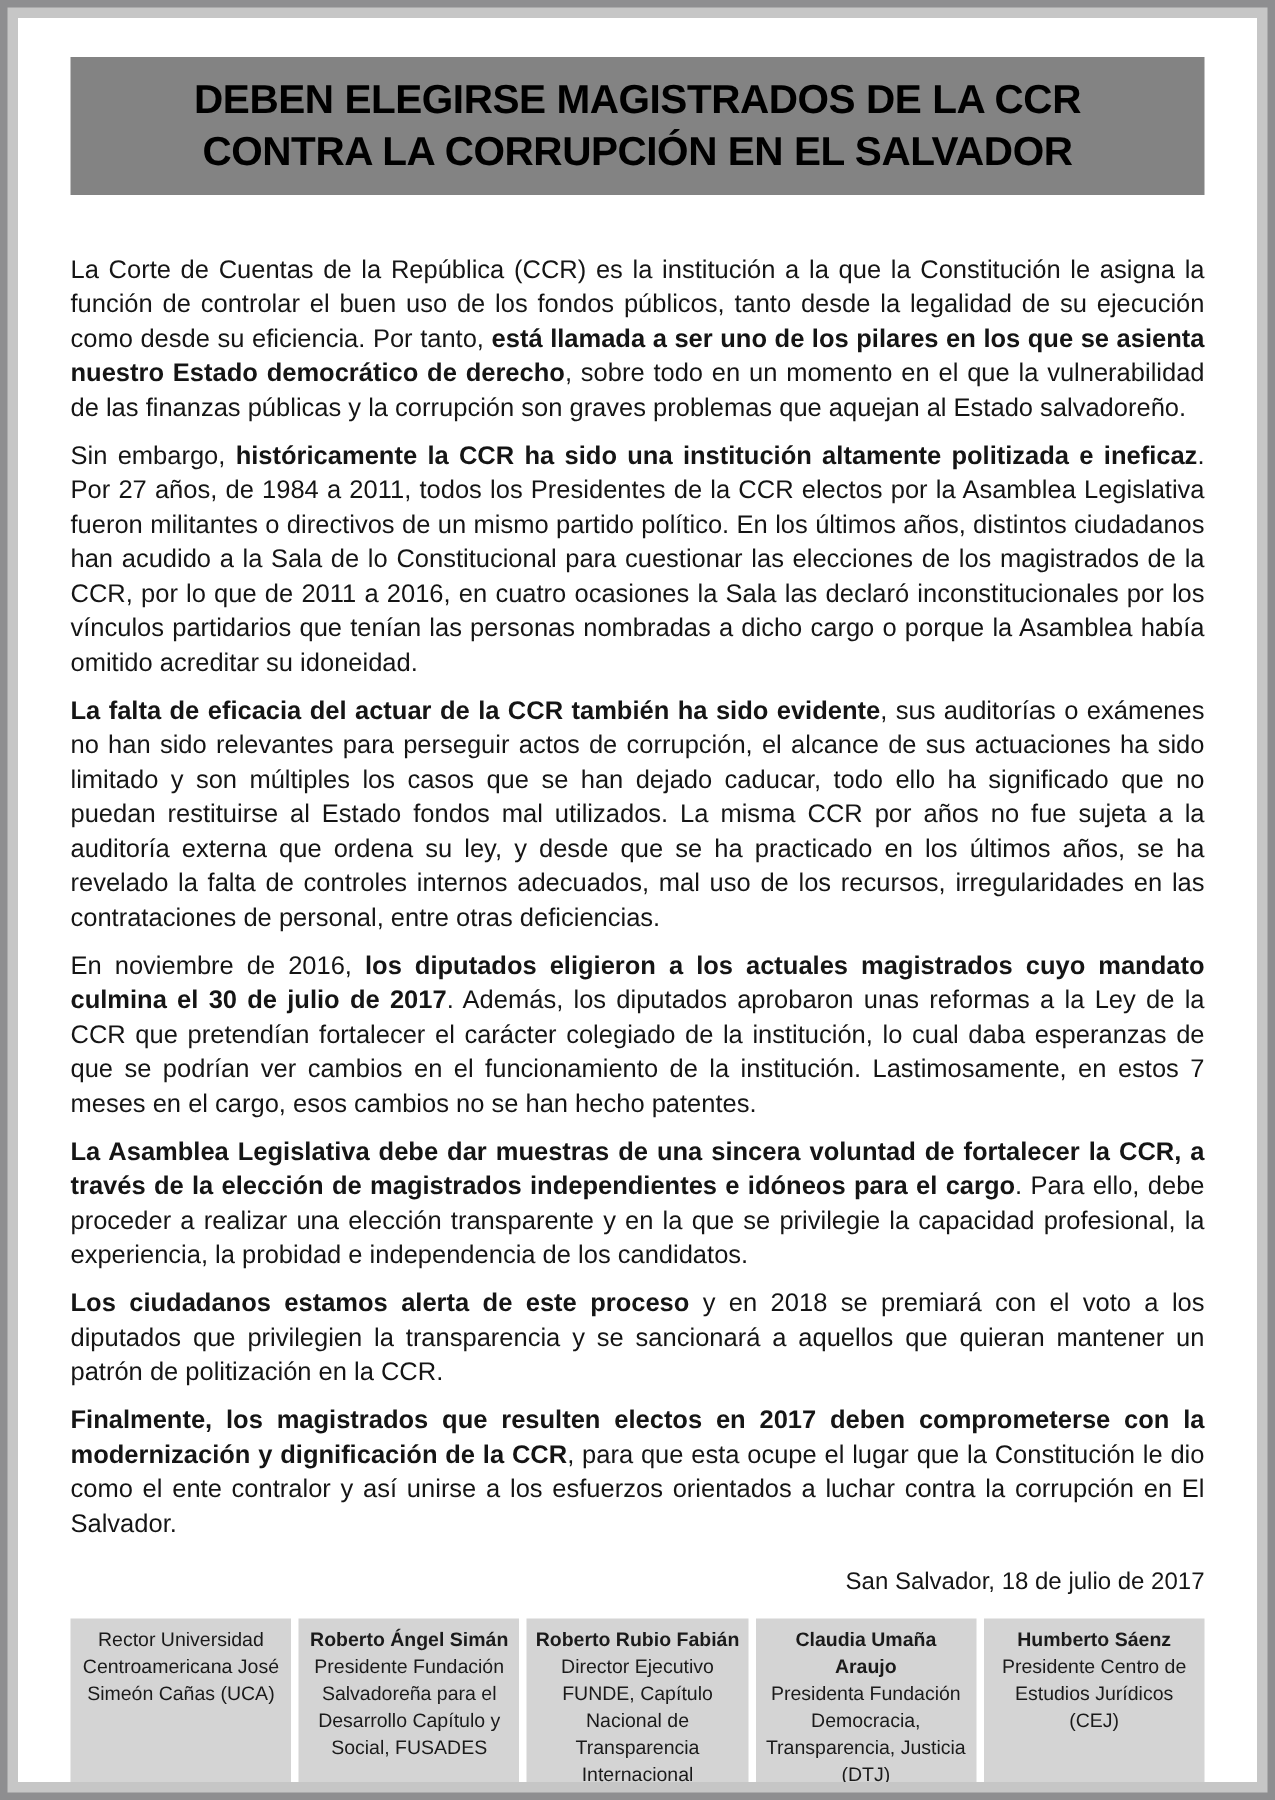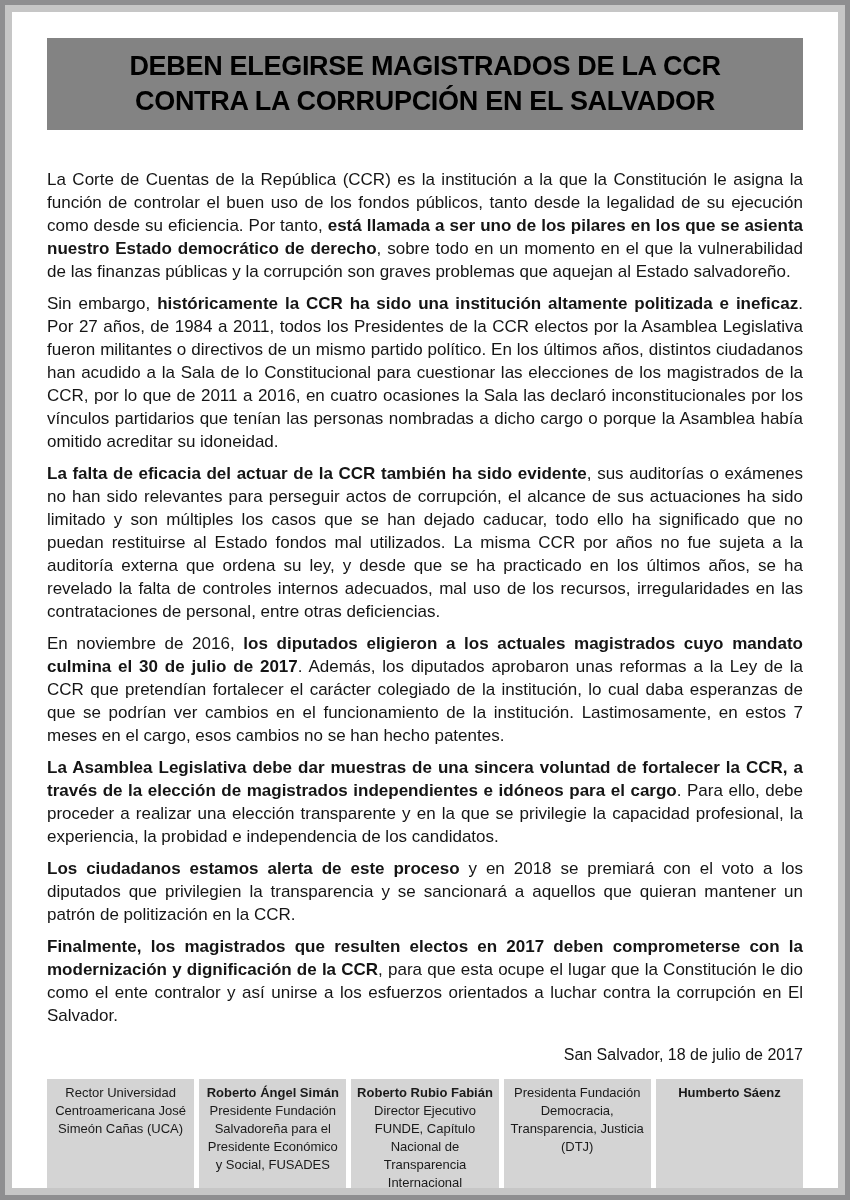--- a/index.html
+++ b/index.html
@@ -95,29 +95,31 @@
         </div>
 
       <div class="dateline">San Salvador, 18 de julio de 2017</div>
 
       <div class="signatories">
           <div class="sig-cell">
             <div class="sig-title">Rector Universidad Centroamericana José Simeón Cañas (UCA)</div>
           </div>
           <div class="sig-cell">
             <div class="sig-name">Roberto Ángel Simán</div>
-            <div class="sig-title">Presidente Fundación Salvadoreña para el Presidente Económico y Social, FUSADES</div>
+            <div class="sig-title">Presidente Fundación Salvadoreña para el Desarrollo Capítulo y Social, FUSADES</div>
           </div>
           <div class="sig-cell">
             <div class="sig-name">Roberto Rubio Fabián</div>
             <div class="sig-title">Director Ejecutivo FUNDE, Capítulo Nacional de Transparencia Internacional</div>
           </div>
           <div class="sig-cell">
+            <div class="sig-name">Claudia Umaña Araujo</div>
             <div class="sig-title">Presidenta Fundación Democracia, Transparencia, Justicia (DTJ)</div>
           </div>
           <div class="sig-cell">
             <div class="sig-name">Humberto Sáenz</div>
+            <div class="sig-title">Presidente Centro de Estudios Jurídicos (CEJ)</div>
           </div>
         </div>
 
     </div>
   </div>
 </div>
 
 </body></html>

